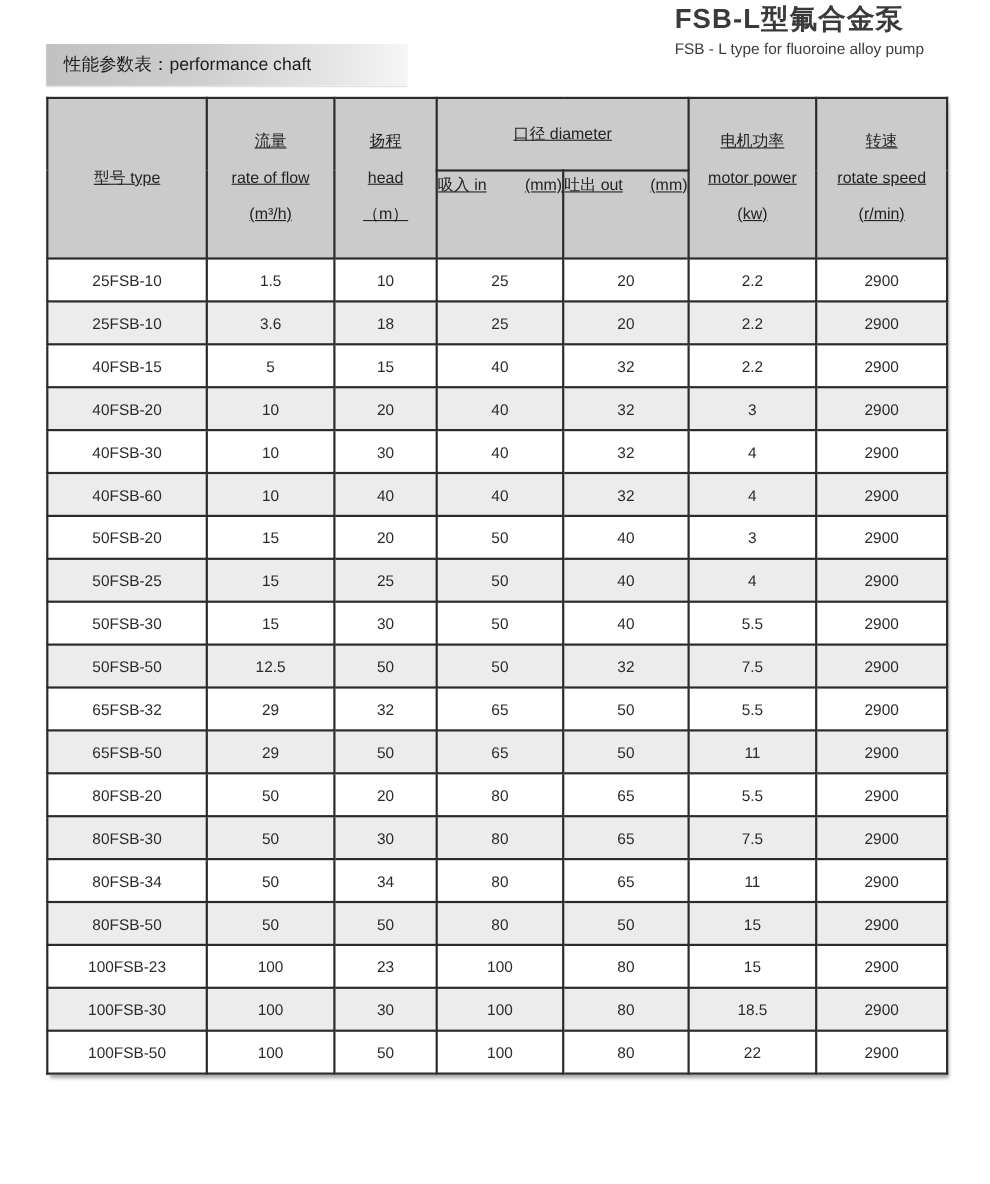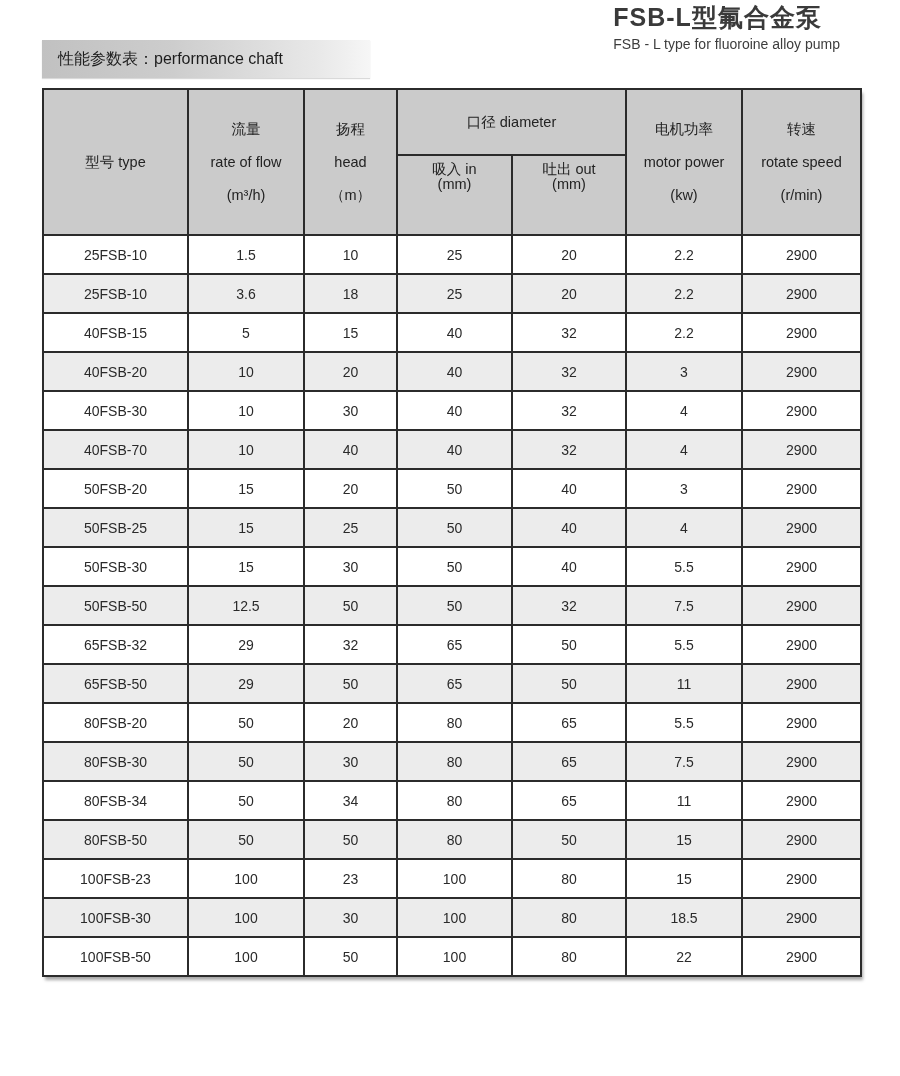--- a/index.html
+++ b/index.html
@@ -66,33 +66,33 @@
     border: 2px solid #2b2b2b;
     text-align: center;
     vertical-align: middle;
     font-weight: normal;
   }
   table.spec thead th {
     background: #cbcbcb;
     font-size: 14.5px;
     color: #232323;
   }
-  th .hline { line-height: 1; }
+  th .hline { line-height: 1; text-decoration: underline; }
   th.group-top { height: 66px; }
   th.sub { height: 80px; }
   th .stack {
     display: flex;
     flex-direction: column;
     justify-content: space-evenly;
     height: 118px;
   }
   th.sub .stack2 {
     display: flex;
-    flex-direction: column;
-    justify-content: flex-start;
+    flex-direction: row;
+    justify-content: space-between;
     height: 66px;
   }
   table.spec tbody tr { height: 39px; }
   table.spec tbody td { font-size: 14px; color: #2a2a2a; background: #ffffff; }
   table.spec tbody tr.alt td { background: #ececec; }
 
   col.c-type  { width: 145px; }
   col.c-flow  { width: 116px; }
   col.c-head  { width: 93px;  }
   col.c-suc   { width: 115px; }
@@ -216,21 +216,21 @@
         <tr>
           <td>40FSB-30</td>
           <td>10</td>
           <td>30</td>
           <td>40</td>
           <td>32</td>
           <td>4</td>
           <td>2900</td>
         </tr>
         <tr class="alt">
-          <td>40FSB-70</td>
+          <td>40FSB-60</td>
           <td>10</td>
           <td>40</td>
           <td>40</td>
           <td>32</td>
           <td>4</td>
           <td>2900</td>
         </tr>
         <tr>
           <td>50FSB-20</td>
           <td>15</td>

